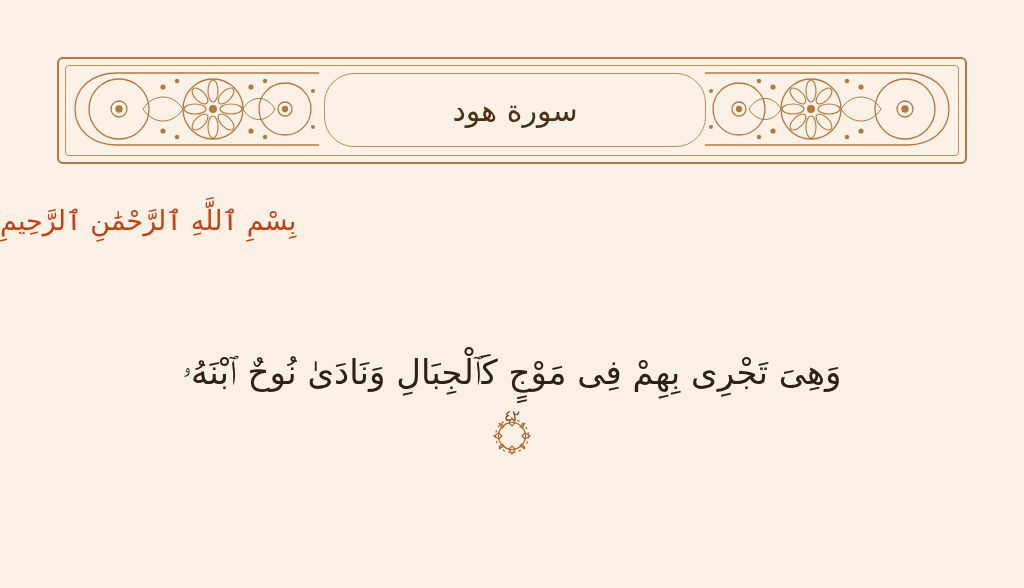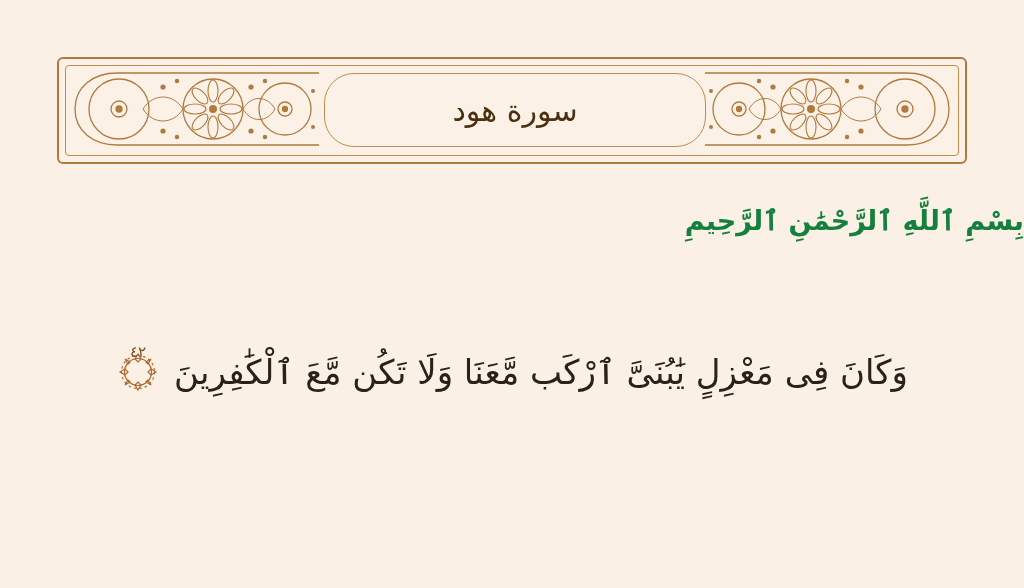--- a/index.html
+++ b/index.html
@@ -65,26 +65,25 @@
   }
   .ornament-group.left  { left: 14px;  width: 250px; }
   .ornament-group.right { right: 14px; width: 250px; }
 
   
   .basmala {
     position: absolute;
     top: 205px;
     left: 0;
     width: 1024px;
-    text-align: right;
+    text-align: left;
     font-size: 27px;
-    color: #15803d;
+    color: #c2410c;
     direction: rtl;
     font-family: "DejaVu Sans", sans-serif;
-    font-weight: bold;
   }
 
   
   .ayah-block {
     position: absolute;
     top: 330px;
     left: 60px;
     width: 904px;
     direction: rtl;
     text-align: center;
@@ -213,22 +212,22 @@
   </div>
 
   <div class="banner-center-panel">
     <span class="surah-name">سورة هود</span>
   </div>
 </div>
 
 <div class="basmala">بِسْمِ ٱللَّهِ ٱلرَّحْمَٰنِ ٱلرَّحِيمِ</div>
 
 <div class="ayah-block">
+  <div class="ayah-line first">وَهِىَ تَجْرِى بِهِمْ فِى مَوْجٍ كَٱلْجِبَالِ وَنَادَىٰ نُوحٌ ٱبْنَهُۥ</div>
   <div class="ayah-line second">
-    <span>وَكَانَ فِى مَعْزِلٍ يَٰبُنَىَّ ٱرْكَب مَّعَنَا وَلَا تَكُن مَّعَ ٱلْكَٰفِرِينَ</span>
     <span class="ayah-marker">
       <svg width="44" height="44" viewBox="0 0 44 44">
         <g fill="none" stroke="#a96a2a" stroke-width="1.2">
           <circle cx="22" cy="22" r="13.5"></circle>
           <circle cx="22" cy="22" r="16.5" stroke-dasharray="2.5 3"></circle>
           <path d="M22 4 L25 9 L22 12 L19 9 Z"></path>
           <path d="M22 40 L25 35 L22 32 L19 35 Z"></path>
           <path d="M4 22 L9 19 L12 22 L9 25 Z"></path>
           <path d="M40 22 L35 19 L32 22 L35 25 Z"></path>
           <path d="M9 9 L14 12 L12 14 Z"></path>

